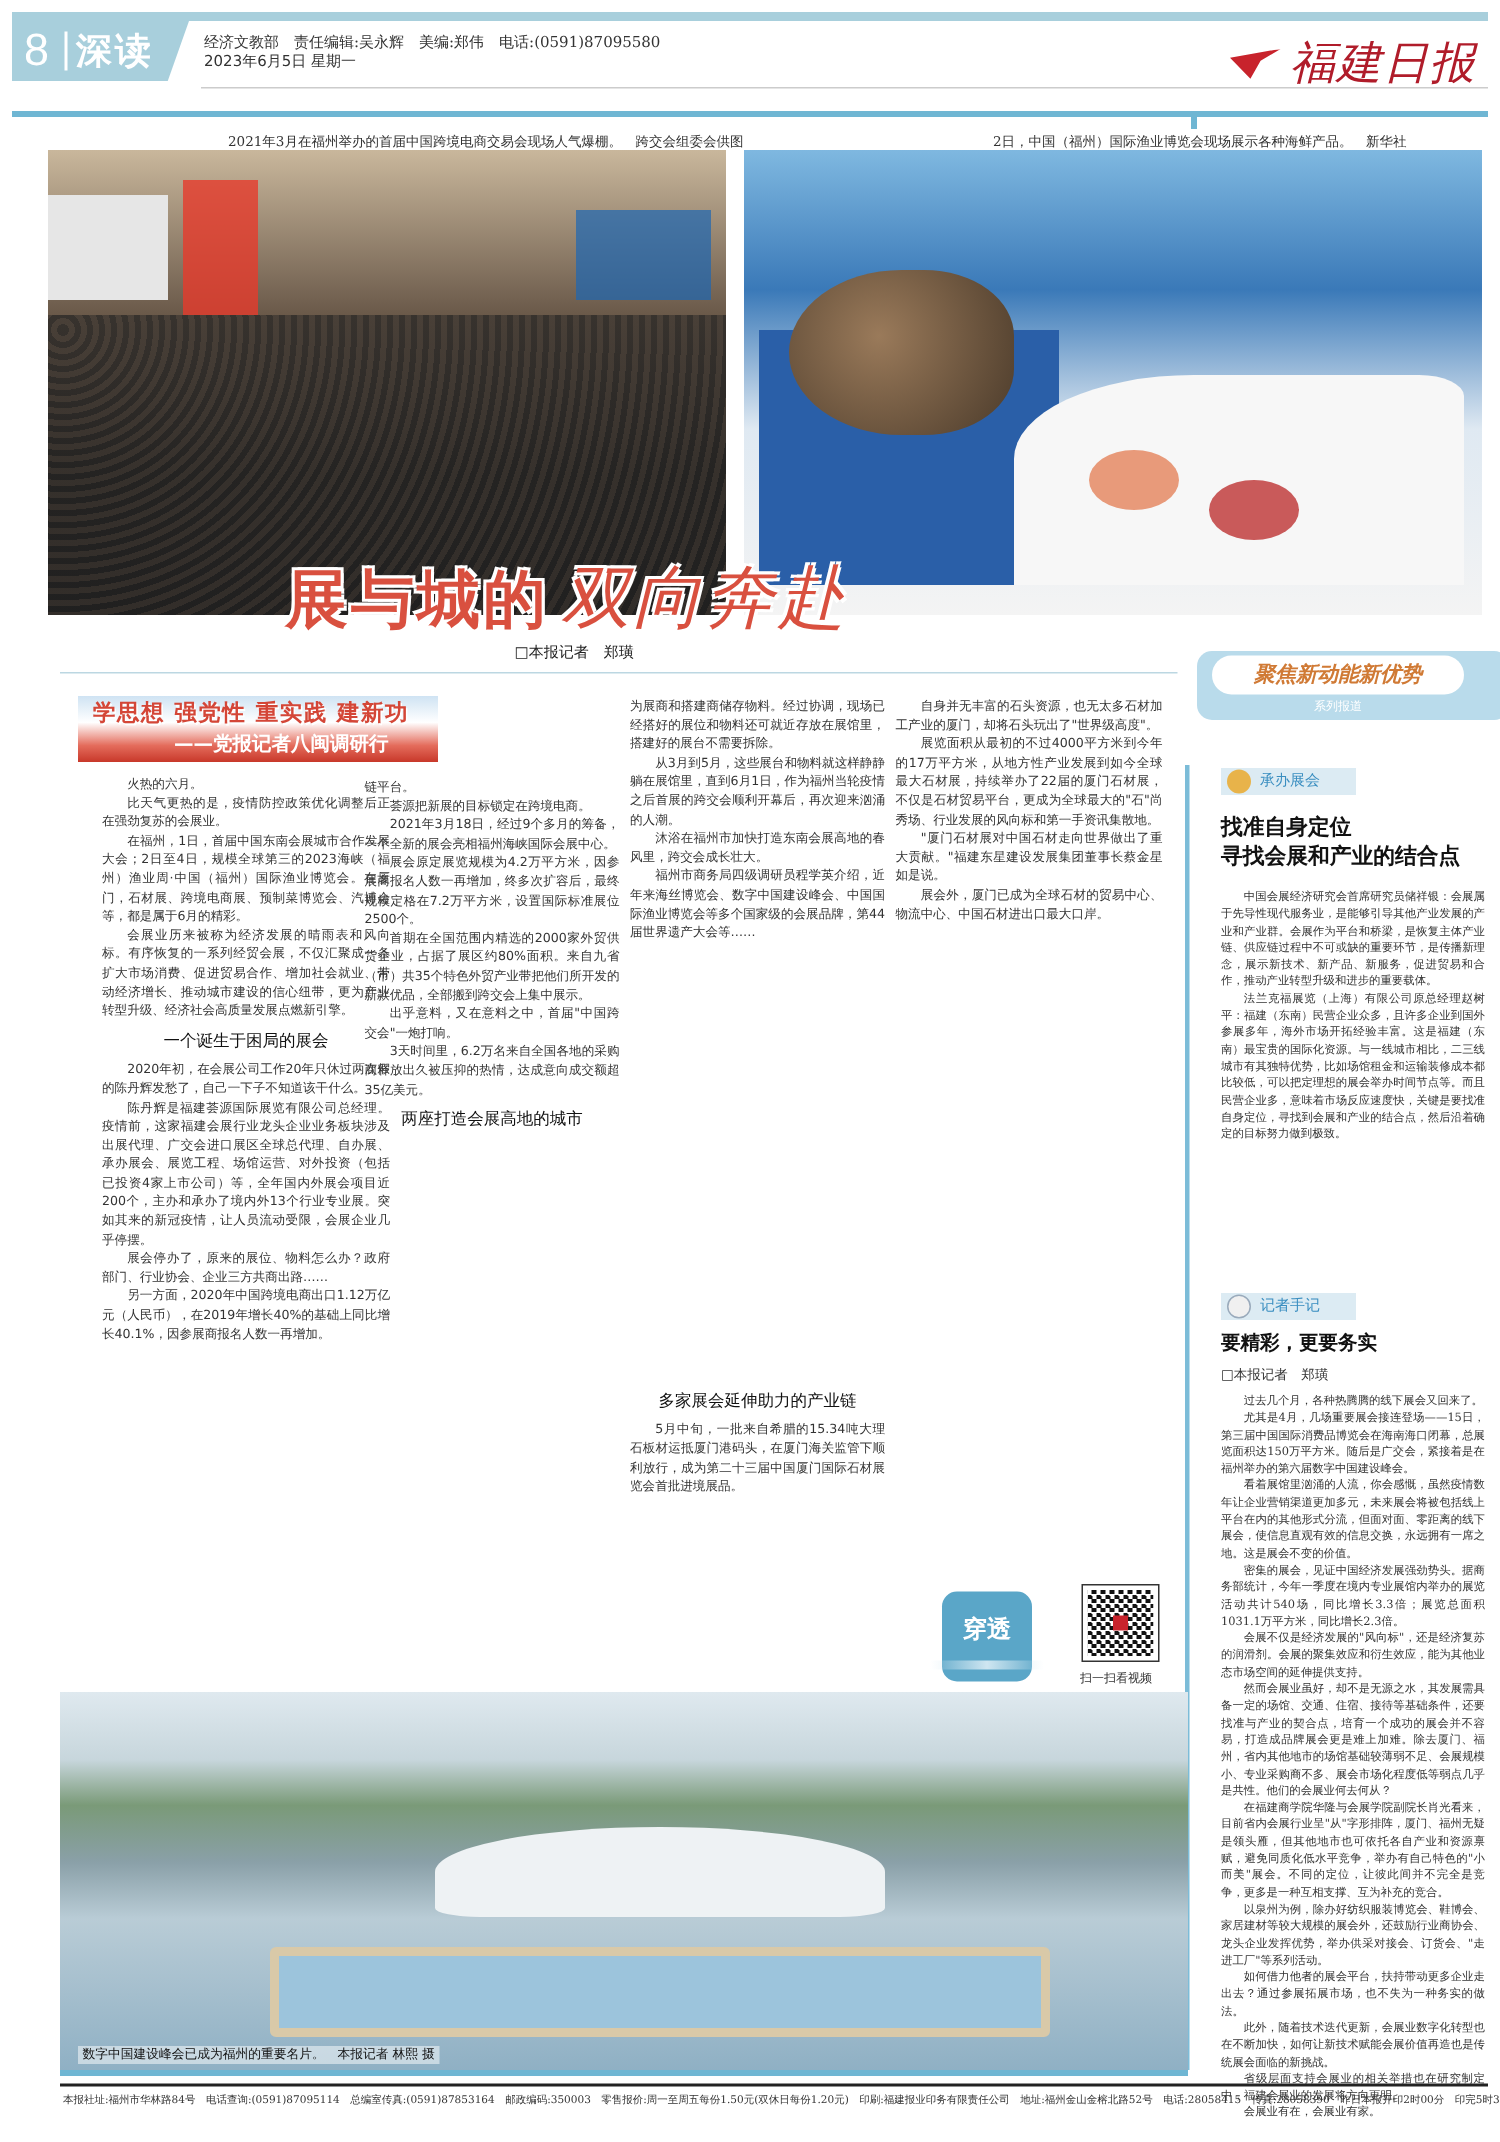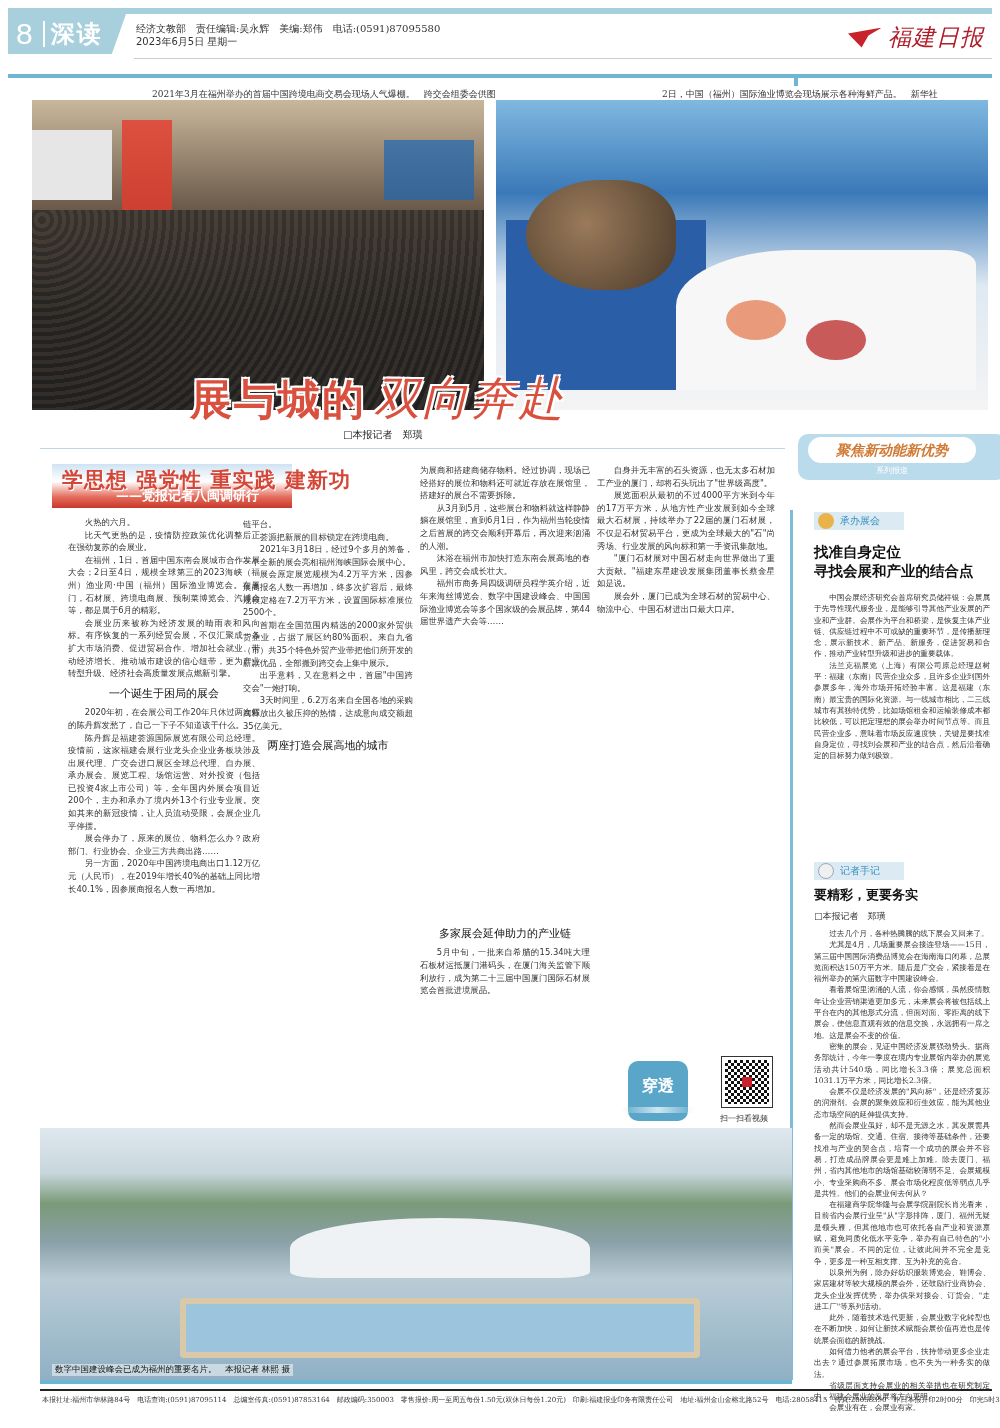--- a/index.html
+++ b/index.html
@@ -7,21 +7,21 @@
   .topbar { position: absolute; left: 8px; top: 8px; width: 984px; height: 46px; }
   .section-tab { position: absolute; left: 0; top: 0; width: 118px; height: 46px; background: #a8cfdc; clip-path: polygon(0 0, 100% 0, 88% 100%, 0 100%); display: flex; align-items: center; padding-left: 8px; color: #fff; }
   .section-num { font-size: 30px; font-family: "Liberation Sans", sans-serif; font-weight: 300; margin-right: 4px; }
   .section-sep { width: 2px; height: 26px; background: #fff; margin: 0 6px; }
   .section-name { font-size: 24px; font-weight: bold; letter-spacing: 2px; }
   .topline { position: absolute; left: 0; top: 0; width: 984px; height: 6px; background: #a8cfdc; }
   .mast-info { position: absolute; left: 128px; top: 14px; font-size: 10px; line-height: 13px; color: #333; font-family: "DejaVu Serif", serif; }
   .mast-rule { position: absolute; left: 126px; top: 50px; width: 858px; height: 1px; background: #ccc; }
   .logo { position: absolute; right: 8px; top: 14px; display: flex; align-items: center; gap: 6px; }
   .logo-mark { width: 34px; height: 20px; background: #c8232c; clip-path: polygon(0 30%, 100% 0, 60% 40%, 40% 100%); }
-  .logo-text { font-family: Liberation Sans, sans-serif; color: #b01c2a; font-size: 23px; font-style: italic; letter-spacing: 1px; }
+  .logo-text { font-family: Liberation Sans, sans-serif; color: #b01c2a; font-size: 30px; font-style: italic; letter-spacing: 1px; }
 
   .photo-frame { position: absolute; left: 8px; top: 74px; width: 984px; height: 360px; border-top: 4px solid #6fb6d3; }
   .frame-right-tick { position: absolute; left: 794px; top: 74px; width: 4px; height: 12px; background: #6fb6d3; }
   .caption { position: absolute; font-size: 9px; color: #333; font-family: "DejaVu Serif", serif; }
   .photo { position: absolute; overflow: hidden; }
   .photo-left { left: 32px; top: 100px; width: 452px; height: 310px; background: linear-gradient(180deg,#c9b79c 0%, #6b5a4a 35%, #2a2622 70%, #1d1b1a 100%); }
   .photo-left .booth1 { position:absolute; left:0; top:30px; width:80px; height:70px; background:#e6e6e6; }
   .photo-left .booth2 { position:absolute; left:90px; top:20px; width:50px; height:90px; background:#e63b2c; opacity:.8; }
   .photo-left .booth3 { position:absolute; right:10px; top:40px; width:90px; height:60px; background:#1d67b3; opacity:.7; }
   .photo-left .crowd { position:absolute; left:0; bottom:0; width:100%; height:200px; background: repeating-radial-gradient(circle at 10px 10px, #222 0 4px, #3b3530 4px 8px); opacity:.7; }
@@ -31,21 +31,21 @@
   .photo-right .ice { position:absolute; left:180px; top:150px; width:300px; height:140px; background:#f7f7f7; border-radius: 40% 10% 0 0; }
   .photo-right .tray1 { position:absolute; left:230px; top:200px; width:60px; height:40px; background:#e89a7a; border-radius:50%; }
   .photo-right .tray2 { position:absolute; left:310px; top:220px; width:60px; height:40px; background:#c95a5a; border-radius:50%; }
 
   .headline { position: absolute; left: 190px; top: 368px; font-size: 42px; font-weight: bold; color: #d9503f; letter-spacing: 2px; text-shadow: 2px 2px 0 #fff, -2px -2px 0 #fff, 2px -2px 0 #fff, -2px 2px 0 #fff; }
   .headline .script { font-family: "DejaVu Serif", serif; font-style: italic; font-weight: normal; font-size: 46px; margin-left: 8px; }
   .byline { position: absolute; left: 343px; top: 428px; font-size: 10px; }
   .bottom-rule-top { position: absolute; left: 40px; top: 448px; width: 745px; height: 1px; background: #bcd7e2; }
 
   .banner { position: absolute; left: 52px; top: 464px; width: 240px; height: 44px; background: linear-gradient(180deg,#cfe3f3 0%, #ffffff 40%, #e46c5c 75%, #c8382a 100%); }
-  .banner-line1 { position:absolute; left: 10px; top: 2px; font-size: 21px; font-weight: bold; color: #d44637; letter-spacing: 1px; text-shadow: 1px 1px 0 #fff; white-space: nowrap; }
+  .banner-line1 { position:absolute; left: 10px; top: 2px; font-size: 15px; font-weight: bold; color: #d44637; letter-spacing: 1px; text-shadow: 1px 1px 0 #fff; white-space: nowrap; }
   .banner-line2 { position:absolute; left: 64px; top: 23px; font-size: 13px; font-weight: bold; color: #fff; white-space: nowrap; }
 
   .col { position: absolute; font-size: 8.4px; line-height: 12.6px; color: #333; text-align: justify; font-family: "DejaVu Sans", sans-serif; }
   .col p { text-indent: 2em; }
   .col h3 { font-size: 11px; font-weight: normal; text-align: center; margin: 8px 0 6px; color: #111; }
   .col1 { left: 44px; top: 516px; width: 192px; margin-left: 24px; }
   .col2 { left: 243px; top: 464px; width: 170px; }
   .col3 { left: 420px; top: 464px; width: 170px; }
   .col4 { left: 597px; top: 464px; width: 178px; }
 
@@ -203,22 +203,22 @@
   <div class="side-by" style="top:480px;">□本报记者　郑璜</div>
   <div class="side-text" style="top:498px;">
     <p>过去几个月，各种热腾腾的线下展会又回来了。</p>
     <p>尤其是4月，几场重要展会接连登场——15日，第三届中国国际消费品博览会在海南海口闭幕，总展览面积达150万平方米。随后是广交会，紧接着是在福州举办的第六届数字中国建设峰会。</p>
     <p>看着展馆里汹涌的人流，你会感慨，虽然疫情数年让企业营销渠道更加多元，未来展会将被包括线上平台在内的其他形式分流，但面对面、零距离的线下展会，使信息直观有效的信息交换，永远拥有一席之地。这是展会不变的价值。</p>
     <p>密集的展会，见证中国经济发展强劲势头。据商务部统计，今年一季度在境内专业展馆内举办的展览活动共计540场，同比增长3.3倍；展览总面积1031.1万平方米，同比增长2.3倍。</p>
     <p>会展不仅是经济发展的"风向标"，还是经济复苏的润滑剂。会展的聚集效应和衍生效应，能为其他业态市场空间的延伸提供支持。</p>
     <p>然而会展业虽好，却不是无源之水，其发展需具备一定的场馆、交通、住宿、接待等基础条件，还要找准与产业的契合点，培育一个成功的展会并不容易，打造成品牌展会更是难上加难。除去厦门、福州，省内其他地市的场馆基础较薄弱不足、会展规模小、专业采购商不多、展会市场化程度低等弱点几乎是共性。他们的会展业何去何从？</p>
     <p>在福建商学院华隆与会展学院副院长肖光看来，目前省内会展行业呈"从"字形排阵，厦门、福州无疑是领头雁，但其他地市也可依托各自产业和资源禀赋，避免同质化低水平竞争，举办有自己特色的"小而美"展会。不同的定位，让彼此间并不完全是竞争，更多是一种互相支撑、互为补充的竞合。</p>
     <p>以泉州为例，除办好纺织服装博览会、鞋博会、家居建材等较大规模的展会外，还鼓励行业商协会、龙头企业发挥优势，举办供采对接会、订货会、"走进工厂"等系列活动。</p>
+    <p>如何借力他者的展会平台，扶持带动更多企业走出去？通过参展拓展市场，也不失为一种务实的做法。</p>
     <p>此外，随着技术迭代更新，会展业数字化转型也在不断加快，如何让新技术赋能会展价值再造也是传统展会面临的新挑战。</p>
-    <p>如何借力他者的展会平台，扶持带动更多企业走出去？通过参展拓展市场，也不失为一种务实的做法。</p>
     <p>省级层面支持会展业的相关举措也在研究制定中，福建会展业的发展将方向更明。</p>
     <p>会展业有在，会展业有家。</p>
   </div>
 </div>
 
 <div class="photo-bottom">
   <div class="pb-dome"></div>
   <div class="pb-pool"></div>
   <div class="pb-caption">数字中国建设峰会已成为福州的重要名片。　本报记者 林熙 摄</div>
 </div>

